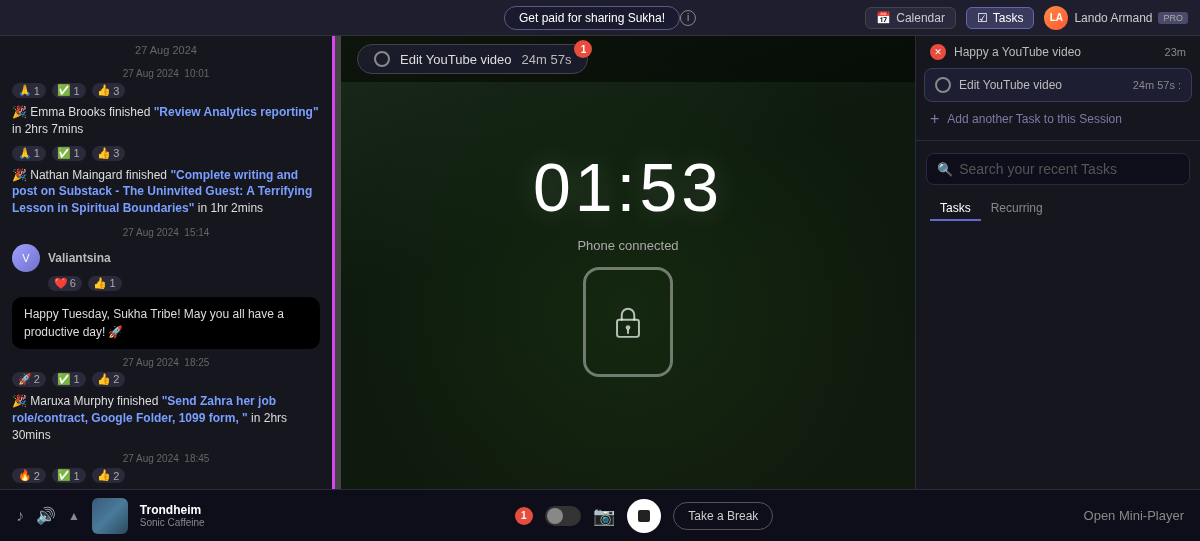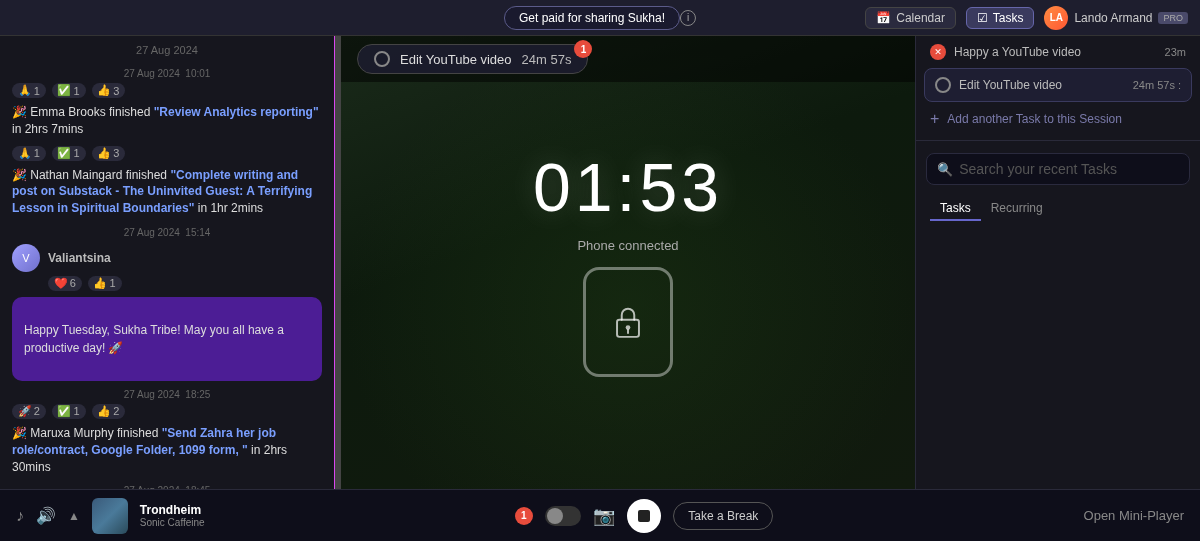--- a/index.html
+++ b/index.html
@@ -108,21 +108,21 @@
     .main-area {
       flex: 1;
       display: flex;
       overflow: hidden;
     }
 
     
     .chat-panel {
       width: 335px;
       background: #16161e;
-      border-right: 1px solid #d946ef;
+      border-right: 3px solid #d946ef;
       display: flex;
       flex-direction: column;
       overflow-y: auto;
       flex-shrink: 0;
     }
     .chat-panel::-webkit-scrollbar { width: 4px; }
     .chat-panel::-webkit-scrollbar-track { background: #1a1a2e; }
     .chat-panel::-webkit-scrollbar-thumb { background: #444; }
 
     .loading-msg {
@@ -158,23 +158,23 @@
       padding: 4px 12px 6px;
       font-size: 12px;
       color: #ddd;
       line-height: 1.4;
     }
     .chat-message .task-name {
       color: #7a9fff;
       font-weight: 600;
     }
     .user-message {
-      background: #4c1d95;
+      background: #000000;
       border-radius: 10px;
-      padding: 24px 12px;
+      padding: 8px 12px;
       margin: 4px 12px;
       font-size: 12px;
       color: #ddd;
       line-height: 1.5;
     }
     .user-row {
       display: flex;
       align-items: center;
       gap: 8px;
       padding: 4px 12px 2px;

